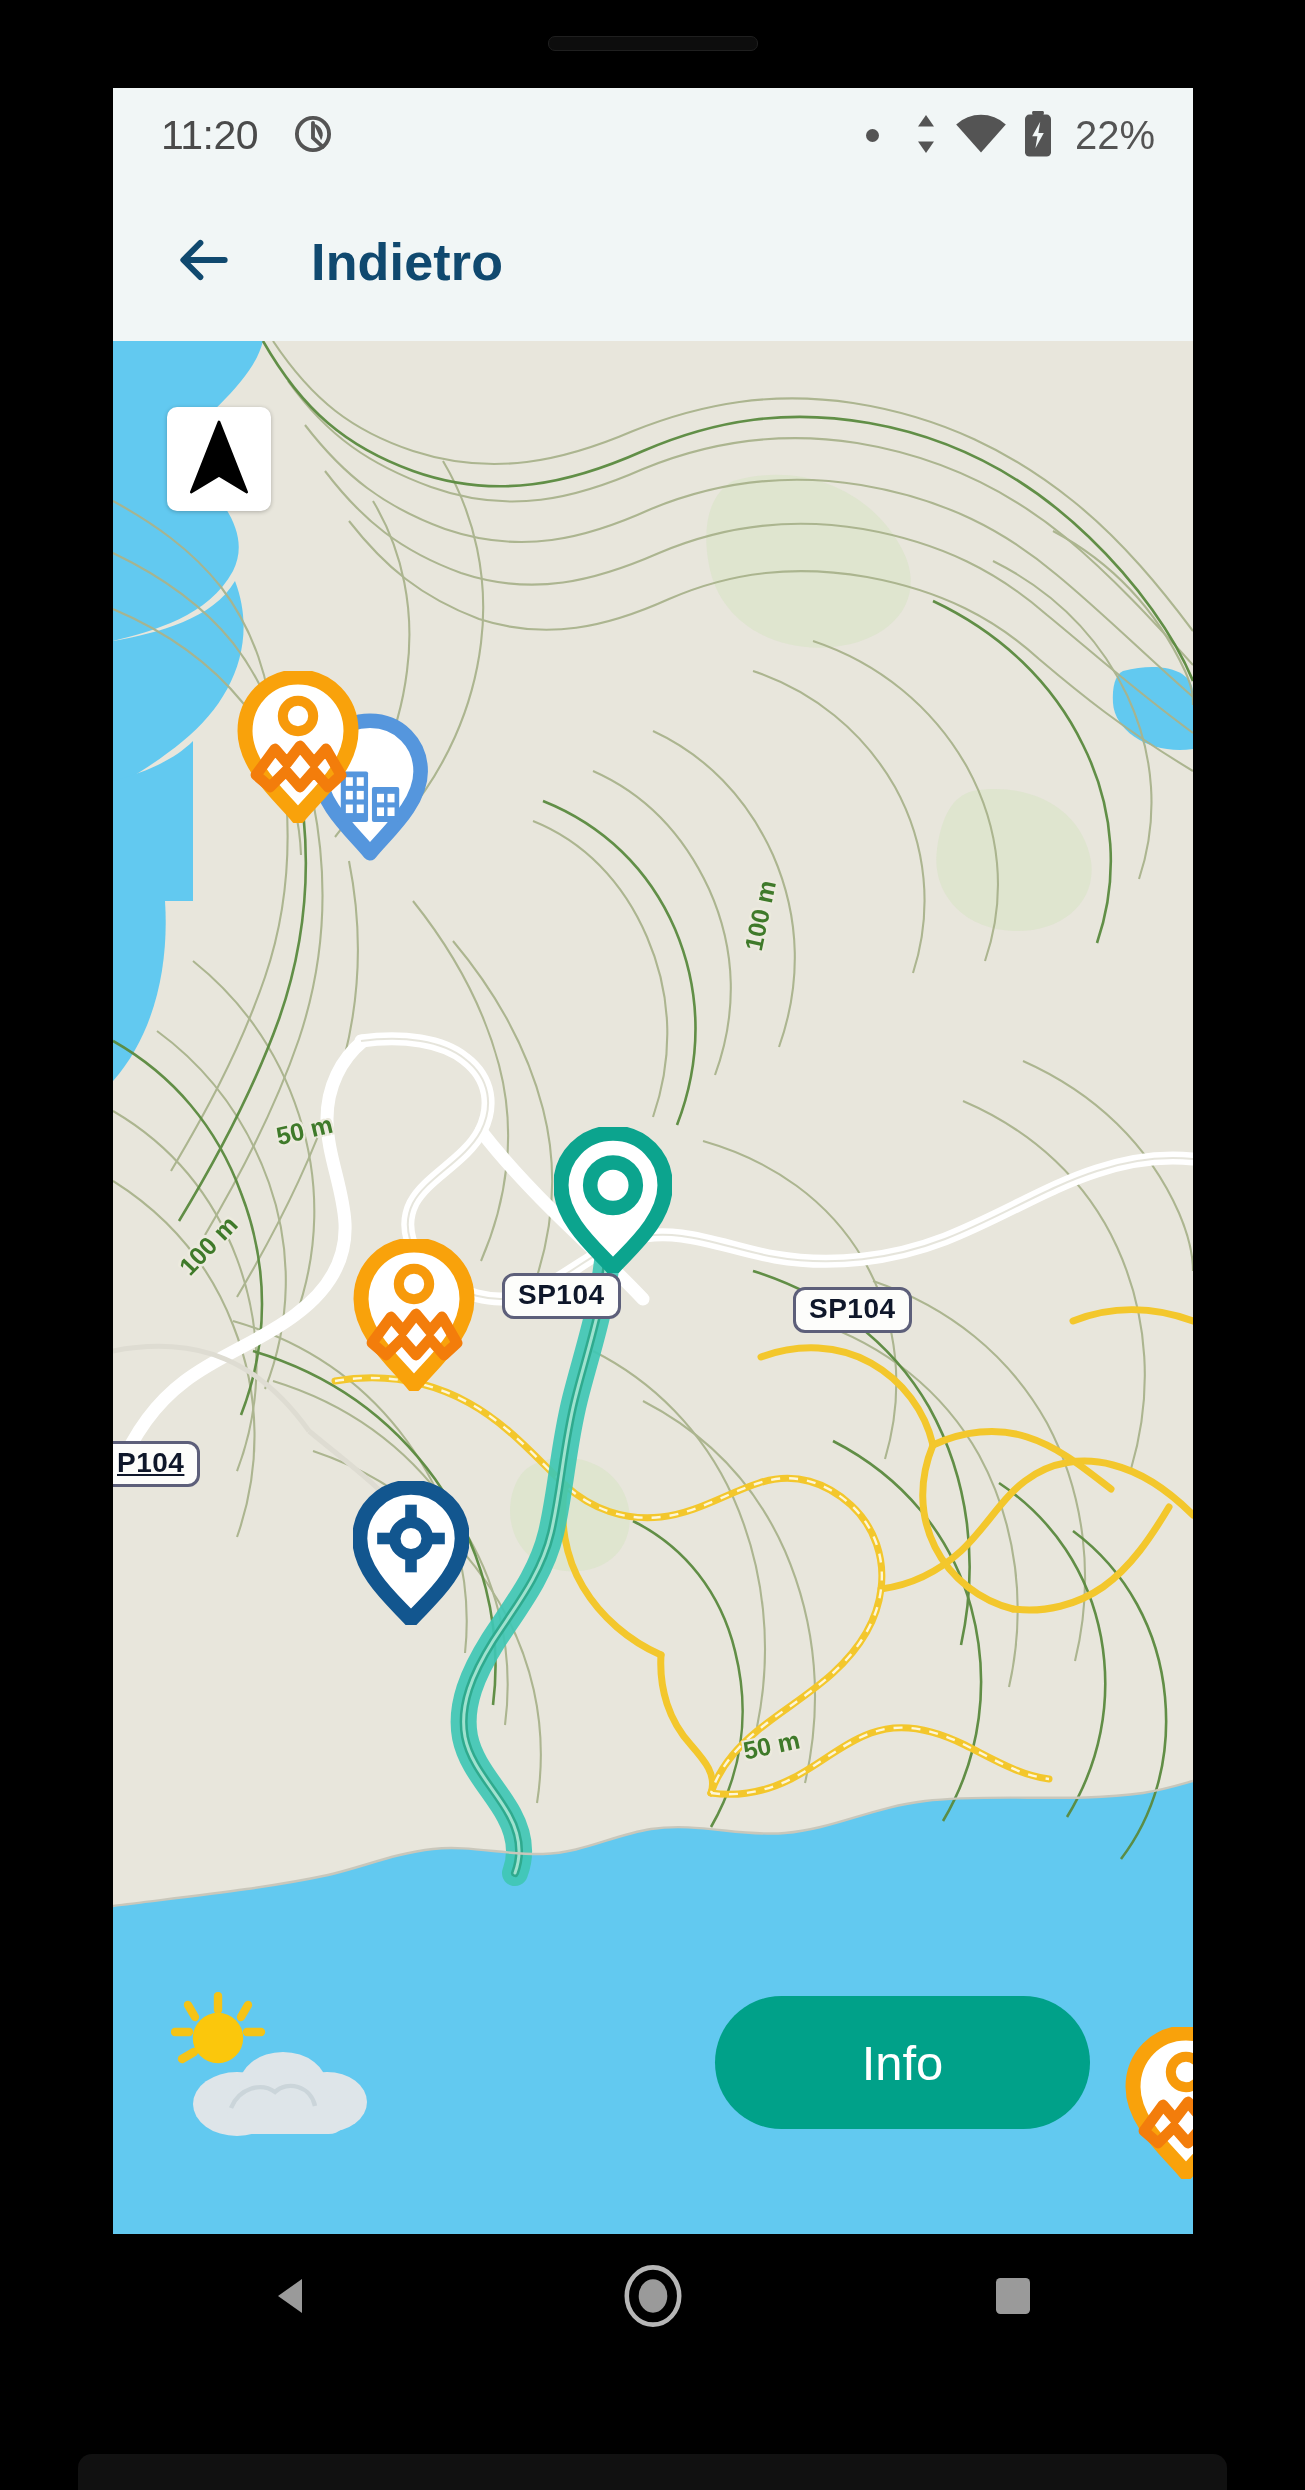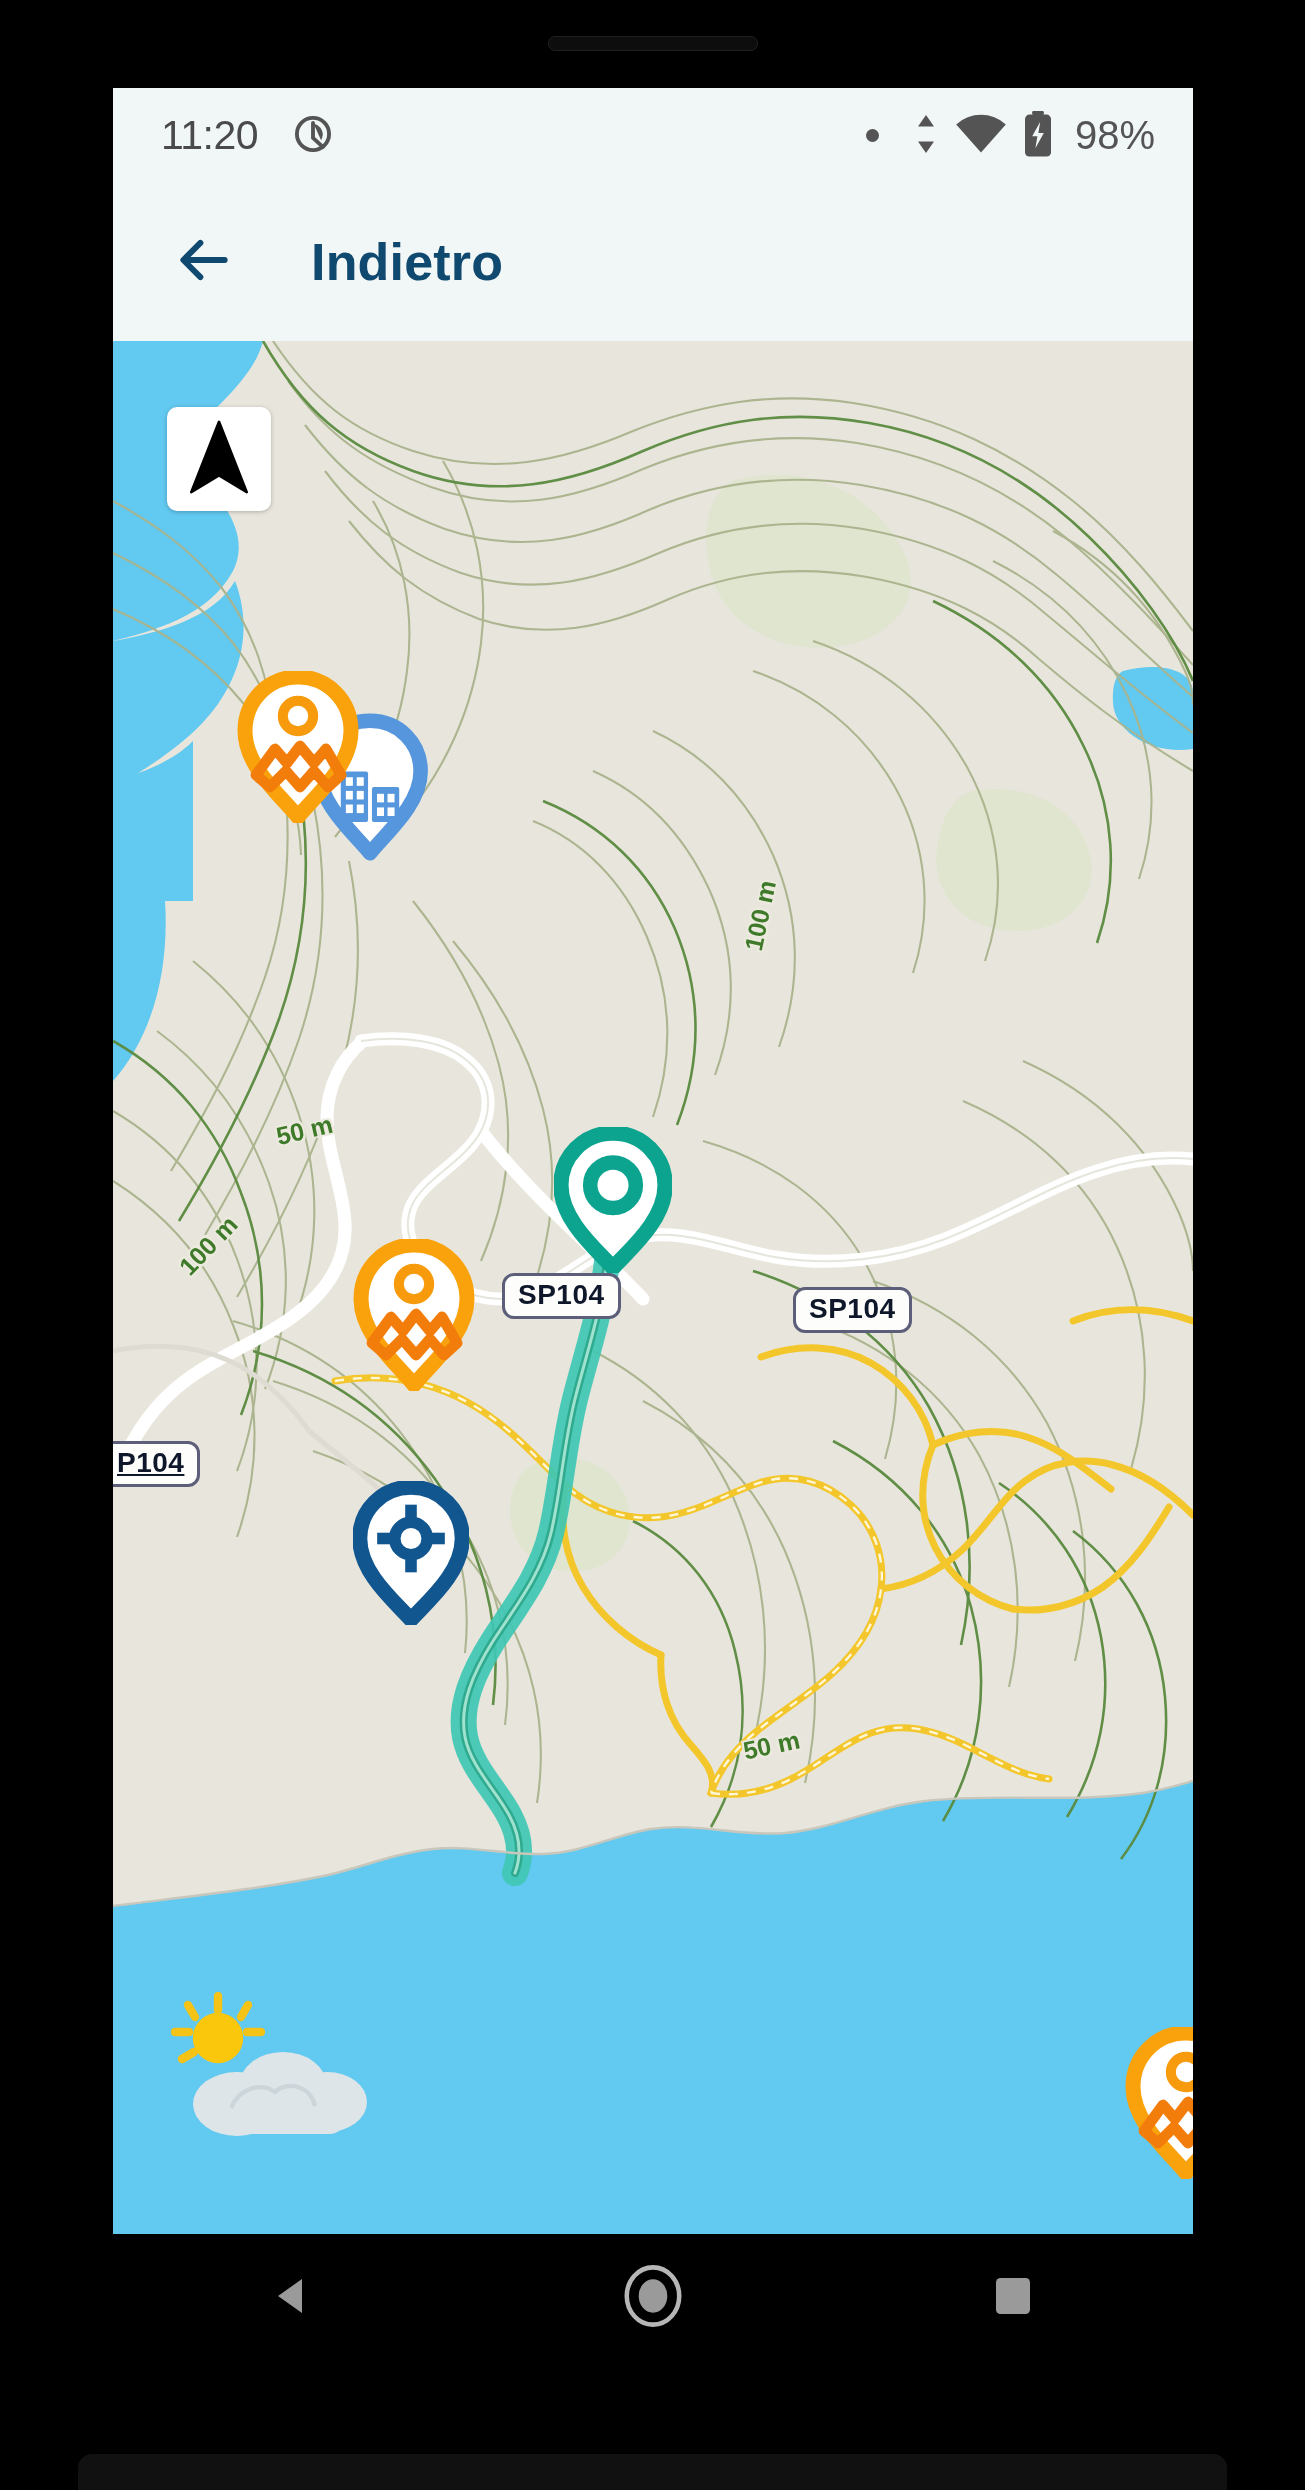--- a/index.html
+++ b/index.html
@@ -239,21 +239,21 @@
             <path d="M13 19.2 L0.6 5.2 A18.5 18.5 0 0 1 25.4 5.2 Z" fill="#545454"></path>
           </svg>
         </span>
         <span>
           <svg width="30" height="46" viewBox="0 0 15 23">
             <rect x="4.6" y="0" width="5.8" height="2" rx="0.6" fill="#545454"></rect>
             <rect x="1" y="1.8" width="13" height="21" rx="2.2" fill="#545454"></rect>
             <path d="M8.6 5.4 L4.6 12.6 L7.2 12.6 L6.2 18.6 L10.4 11 L7.7 11 Z" fill="#f1f6f6"></path>
           </svg>
         </span>
-        <span id="status-battery-pct">98%</span>
+        <span id="status-battery-pct">22%</span>
       </div>
     </div>
 
     <div id="app-bar">
       <div id="back-button">
         <span>
           <svg width="62" height="62" viewBox="0 0 24 24">
             <path d="M20 12 H4.4 M10.6 5.4 L4 12 L10.6 18.6" fill="none" stroke="#10496f" stroke-width="2.3" stroke-linecap="round" stroke-linejoin="round"></path>
           </svg>
         </span>
@@ -533,20 +533,21 @@
               <ellipse cx="33" cy="56" rx="22" ry="16"></ellipse>
               <ellipse cx="56" cy="47" rx="22" ry="17"></ellipse>
               <ellipse cx="78" cy="55" rx="20" ry="15"></ellipse>
               <rect x="28" y="52" width="60" height="19" rx="9"></rect>
             </g>
             <path d="M30 58 C34 48 45 45 52 50 C58 44 70 47 72 57" fill="none" stroke="#cbd5da" stroke-width="2.2"></path>
           </svg>
         </span>
       </div>
 
+      <button id="info-button">Info</button>
     </div>
   </div>
 
   <div id="nav-bar">
     <div class="nav-btn">
       <span>
         <svg width="48" height="48" viewBox="0 0 24 24">
           <path d="M16.5 3.5 L4.5 12 L16.5 20.5 Z" fill="#9a9a9a"></path>
         </svg>
       </span>

